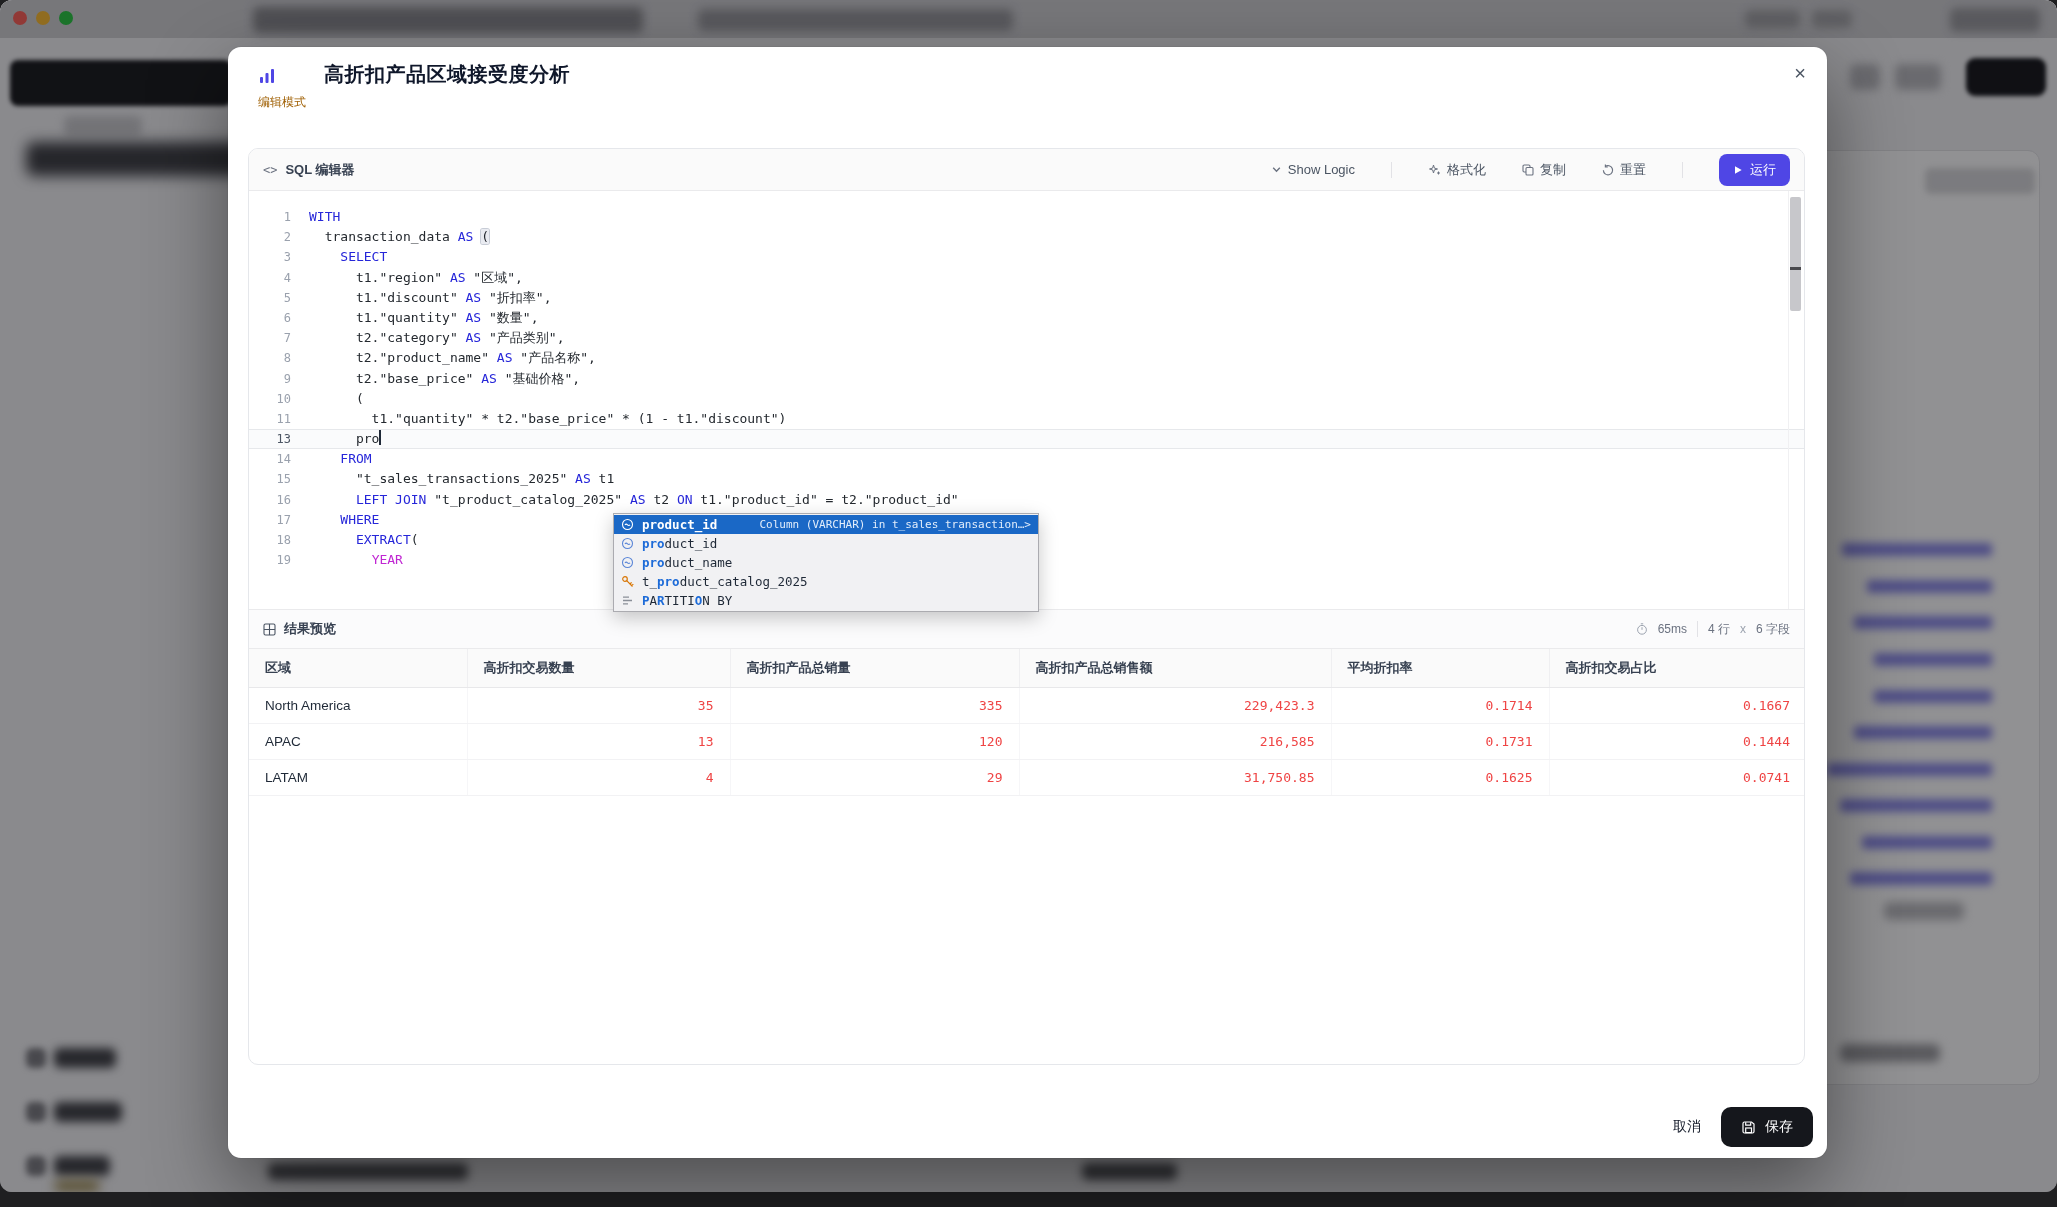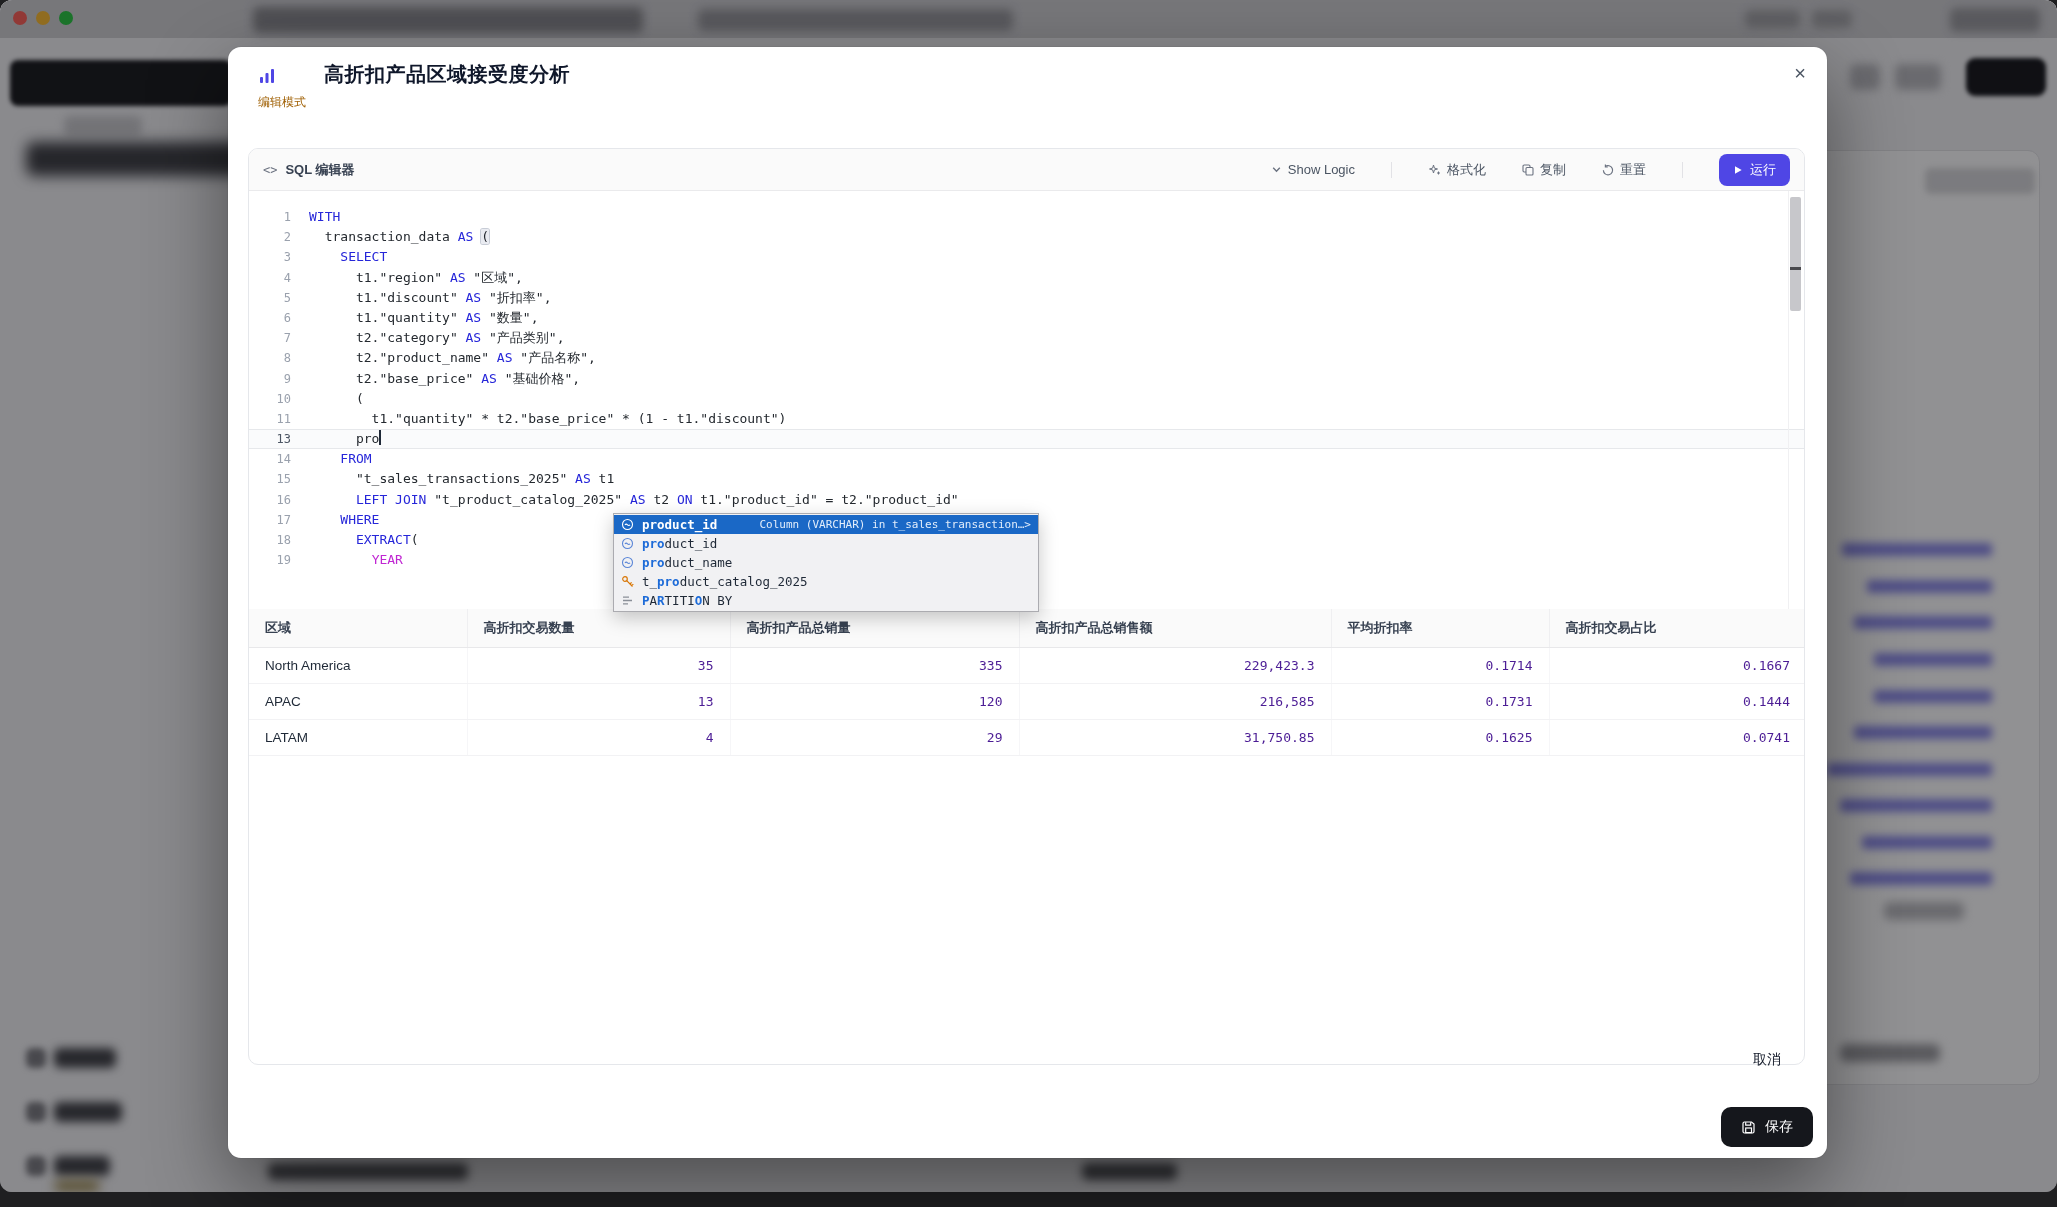--- a/index.html
+++ b/index.html
@@ -65,24 +65,24 @@
   .res-left { display:flex; align-items:center; gap:8px; font-size:13px; font-weight:600; color:#374151; }
   .res-right { display:flex; align-items:center; gap:10px; font-size:12px; color:#6b7280; }
   table.res { width:100%; border-collapse:collapse; table-layout:fixed; }
   table.res col:nth-child(1){width:218px;} table.res col:nth-child(2){width:263px;}
   table.res col:nth-child(3){width:289px;} table.res col:nth-child(4){width:312px;}
   table.res col:nth-child(5){width:218px;} table.res col:nth-child(6){width:257px;}
   table.res th { height:38px; background:#fafafa; font-size:13px; font-weight:600; color:#374151; text-align:left; padding:0 16px; border-bottom:1px solid #e8e8ea; border-right:1px solid #efeff1; }
   table.res th:last-child, table.res td:last-child { border-right:none; }
   table.res td { height:36px; padding:0 16px; border-bottom:1px solid #f2f2f4; border-right:1px solid #f6f6f8; }
   td.t { font-size:13.5px; color:#1f2937; }
-  td.n { font-family:"DejaVu Sans Mono", monospace; font-size:13px; color:#4c1d95; text-align:right; }
-
-  
-  .m-footer { position:absolute; right:14px; bottom:11px; display:flex; gap:38px;flex-direction:column; }
+  td.n { font-family:"DejaVu Sans Mono", monospace; font-size:13px; color:#ef4444; text-align:right; }
+
+  
+  .m-footer { position:absolute; right:14px; bottom:11px; display:flex; gap:20px; }
   .cancel-btn { background:none; border:none; font-size:14px; color:#111827; cursor:pointer; font-family:inherit; }
   .save-btn { display:flex; align-items:center; gap:9px; background:#15171c; color:#fff; font-size:14px; border:none; border-radius:10px; padding:0 20px; height:40px; cursor:pointer; font-family:inherit; }
 
   svg { display:block; }
 </style>
 </head>
 <body>
 
 <div class="bg-window">
   <div class="titlebar">
@@ -272,20 +272,44 @@
         <div class="ac-row">
           <span class="ac-icon keyword">
             <svg width="13" height="13" viewBox="0 0 13 13">
               <path d="M2 3.2 h6 M2 6.5 h9 M2 9.8 h5" stroke="currentColor" stroke-width="1.3"></path>
             </svg>
           </span>
           <span class="ac-label"><span class="m">P</span><span>A</span><span class="m">R</span><span>TITI</span><span class="m">O</span><span>N BY</span></span>
         </div>
       </div>
 
+    <div class="res-header">
+      <div class="res-left">
+        <span>
+          <svg width="13" height="13" viewBox="0 0 13 13">
+              <rect x="1" y="1" width="11" height="11" rx="1.5" fill="none" stroke="#4b5563" stroke-width="1.1"></rect>
+              <path d="M1 6.5 H12 M6.5 1 V12" stroke="#4b5563" stroke-width="1.1"></path>
+            </svg>
+        </span>
+        <span>结果预览</span>
+      </div>
+      <div class="res-right">
+        <span>
+          <svg width="12" height="12" viewBox="0 0 12 12">
+              <circle cx="6" cy="6.8" r="4.4" fill="none" stroke="#9ca3af" stroke-width="1"></circle>
+              <path d="M6 6.8 V4.2 M4.8 0.8 h2.4" stroke="#9ca3af" stroke-width="1"></path>
+            </svg>
+        </span>
+        <span>65ms</span>
+        <span class="vsep"></span>
+        <span>4 行</span>
+        <span style="color:#9ca3af">x</span>
+        <span>6 字段</span>
+      </div>
+    </div>
 
     <table class="res">
       <colgroup>
           <col>
           <col>
           <col>
           <col>
           <col>
           <col>
         </colgroup>

